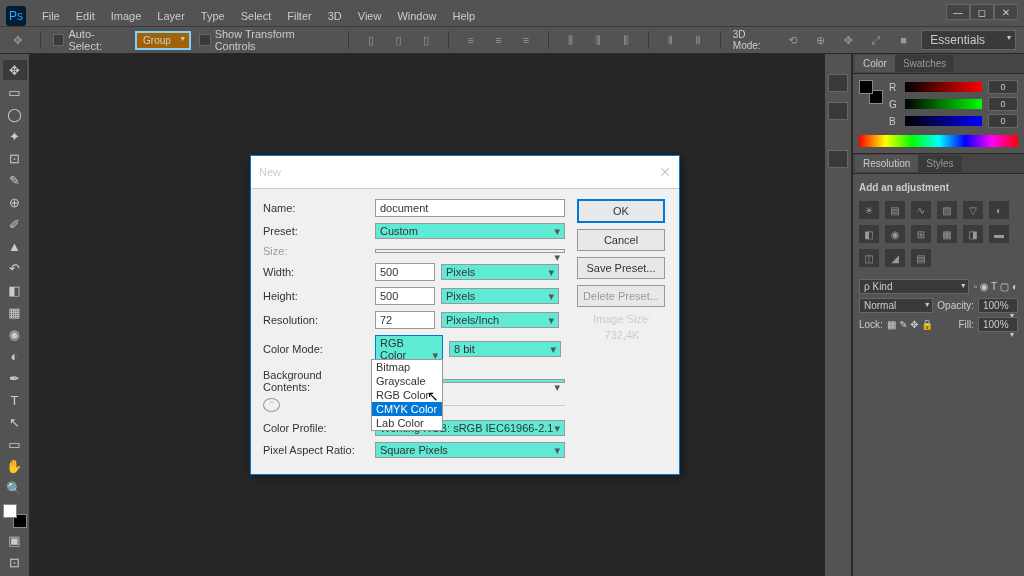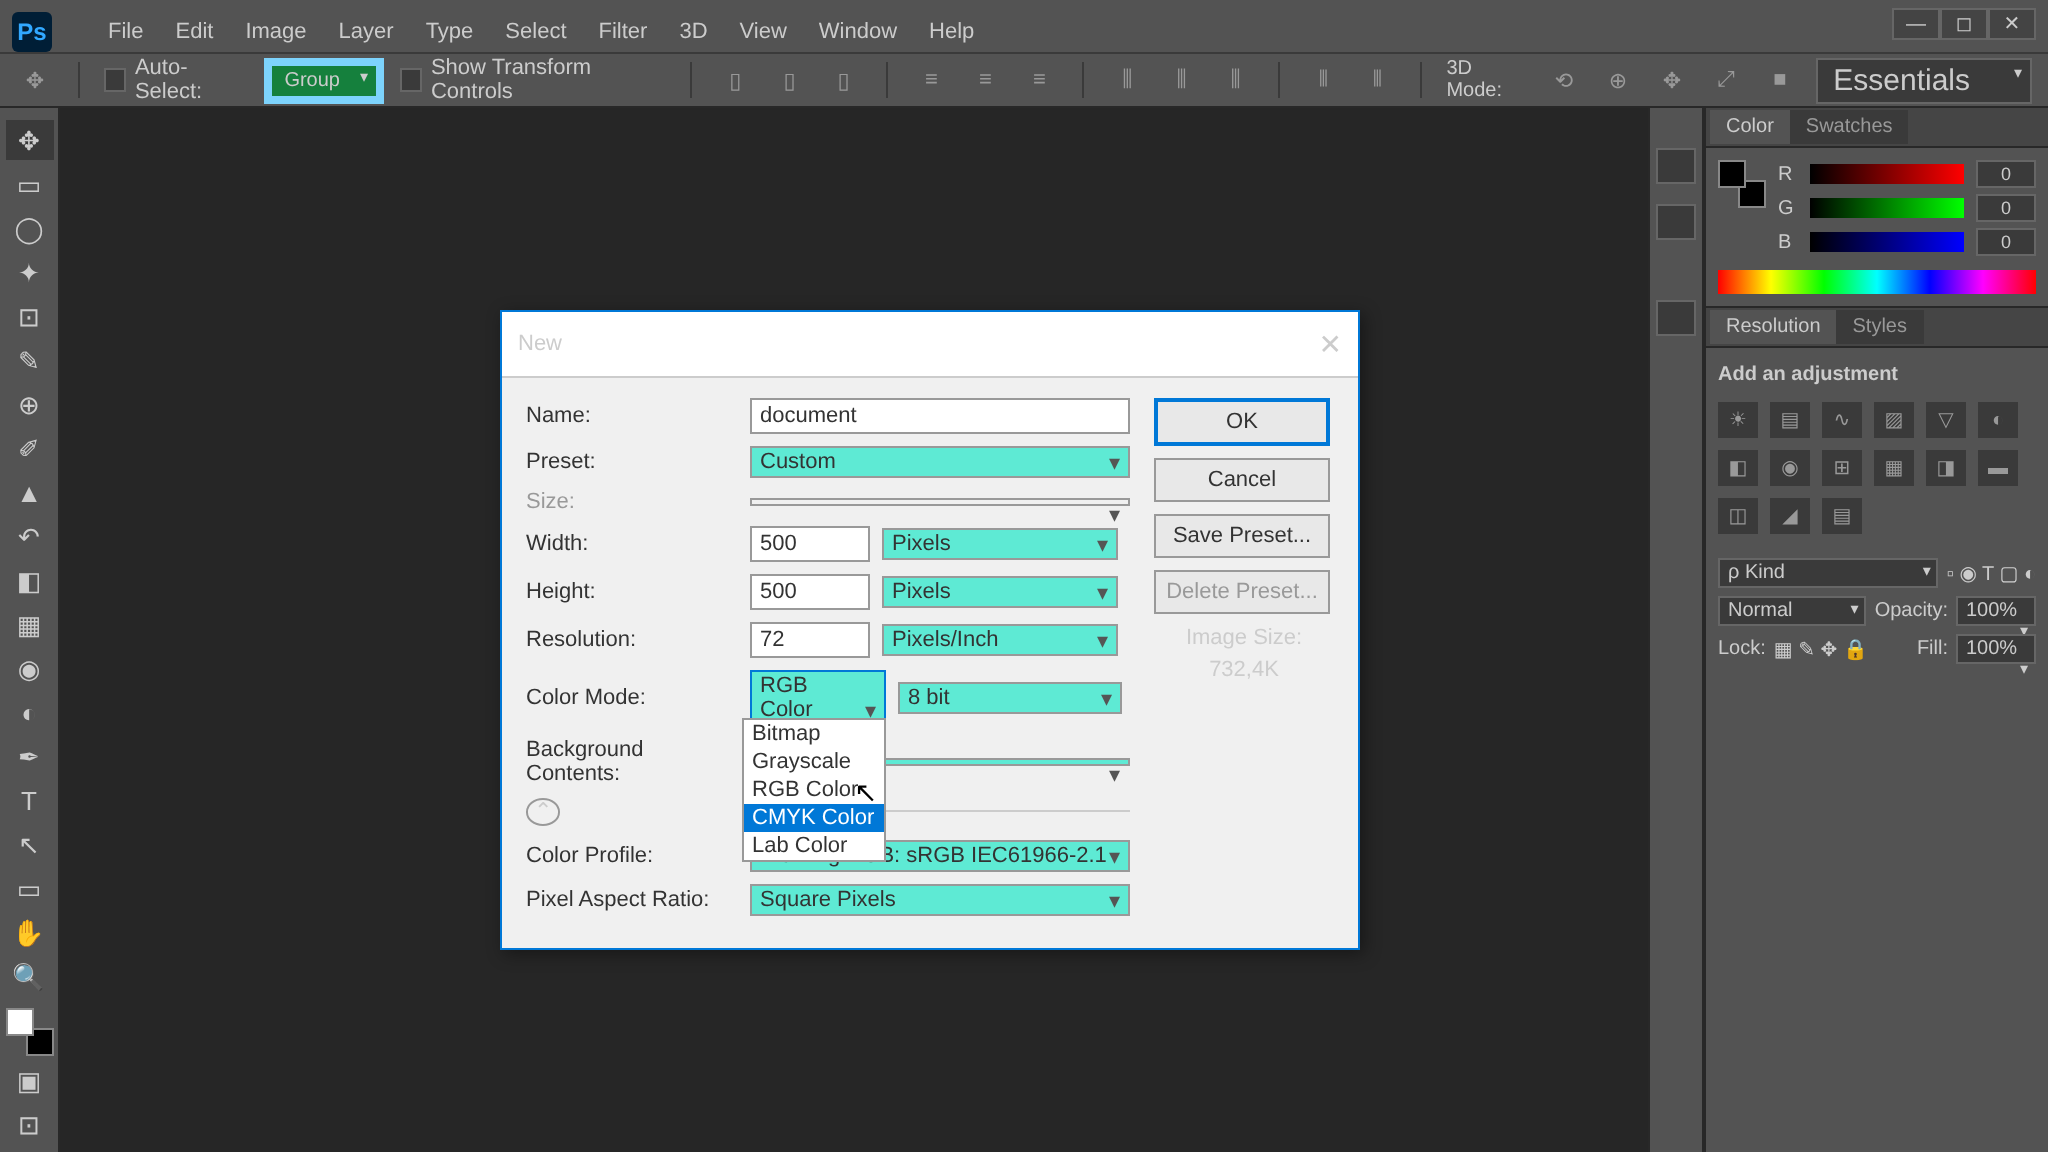--- a/index.html
+++ b/index.html
@@ -1,30 +1,30 @@
 <!DOCTYPE html>
 <html><head>
 <meta charset="utf-8">
 <style>
 *{box-sizing:border-box;margin:0;padding:0;font-family:"Segoe UI",Tahoma,sans-serif;font-size:11px;color:#ccc;user-select:none}
 body{background:#535353;width:1024px;height:576px;overflow:hidden;position:relative}
 .titlebar{height:6px;background:#535353}
 .menubar{height:20px;background:#535353;display:flex;align-items:center;padding-left:6px;gap:0}
-.ps-logo{width:20px;height:20px;background:#001e36;color:#31a8ff;font-weight:bold;font-size:12px;display:flex;align-items:center;justify-content:center;border-radius:3px;margin-right:20px}
+.ps-logo{width:20px;height:20px;background:#001e36;color:#31a8ff;font-weight:normal;font-size:12px;display:flex;align-items:center;justify-content:center;border-radius:3px;margin-right:8px}
 .menu-item{padding:3px 8px;cursor:pointer}
 .win-controls{position:absolute;top:4px;right:6px;display:flex;gap:0}
 .win-btn{width:24px;height:16px;border:1px solid #666;background:#444;display:flex;align-items:center;justify-content:center;font-size:10px;cursor:pointer}
 .optbar{height:28px;background:#535353;border-top:1px solid #3a3a3a;border-bottom:1px solid #282828;display:flex;align-items:center;padding:0 8px;gap:8px}
 .optbar .sep{width:1px;height:18px;background:#3a3a3a;margin:0 4px}
 .opt-check{display:flex;align-items:center;gap:4px}
 .opt-check .box{width:12px;height:12px;border:1px solid #666;background:#3a3a3a}
-.opt-sel{background:#15803d;border:4px solid #7dd3fc;padding:2px 18px 2px 6px;position:relative;font-size:10px}
+.opt-sel{background:#a16207;border:2px solid #7dd3fc;padding:2px 18px 2px 6px;position:relative;font-size:10px}
 .opt-sel::after{content:"▾";position:absolute;right:4px;top:1px;font-size:8px}
 .icon-btn{width:20px;height:18px;display:flex;align-items:center;justify-content:center;color:#999;cursor:pointer}
-.workspace-sel{margin-left:auto;background:#3a3a3a;border:1px solid #666;padding:2px 30px 2px 8px;position:relative;font-size:15px}
+.workspace-sel{margin-left:auto;background:#3a3a3a;border:1px solid #666;padding:2px 30px 2px 8px;position:relative;font-size:12px}
 .workspace-sel::after{content:"▾";position:absolute;right:4px;top:2px;font-size:8px}
 .main{display:flex;height:522px}
 .toolbar{width:30px;background:#535353;border-right:1px solid #282828;display:flex;flex-direction:column;align-items:center;padding-top:6px;gap:2px}
 .tool{width:24px;height:20px;display:flex;align-items:center;justify-content:center;color:#ccc;cursor:pointer;font-size:13px}
 .tool.sel{background:#3a3a3a}
 .fgbg{position:relative;width:24px;height:24px;margin-top:4px}
 .fgbg .bg{position:absolute;width:14px;height:14px;border:1px solid #888;background:#000;right:0;bottom:0}
 .fgbg .fg{position:absolute;width:14px;height:14px;border:1px solid #888;background:#fff;left:0;top:0}
 .canvas{flex:1;background:#262626}
 .panels{width:172px;background:#535353;border-left:1px solid #282828;display:flex;flex-direction:column}

